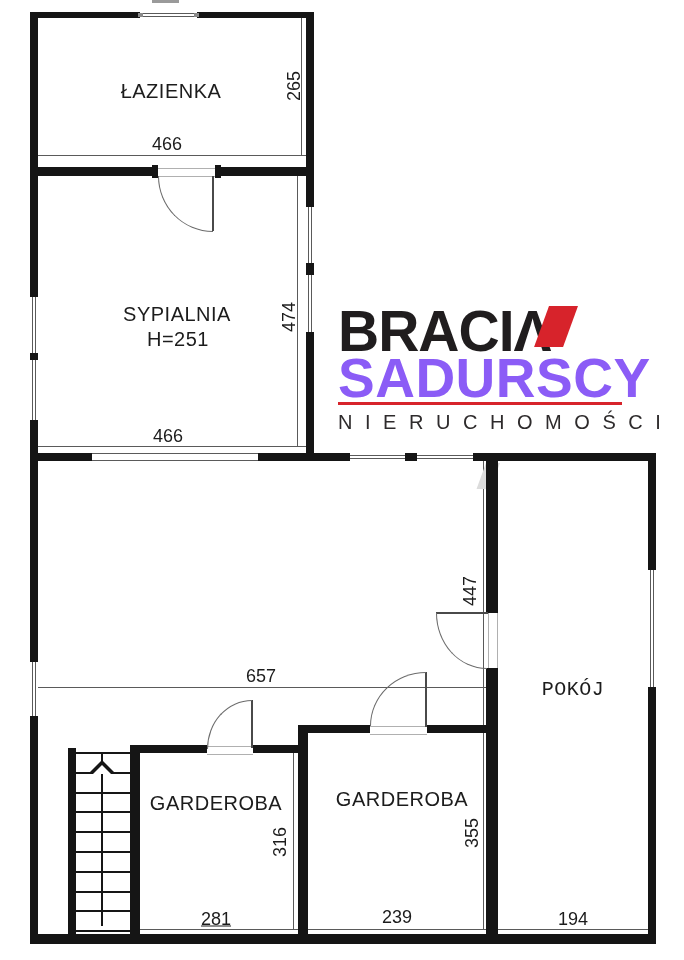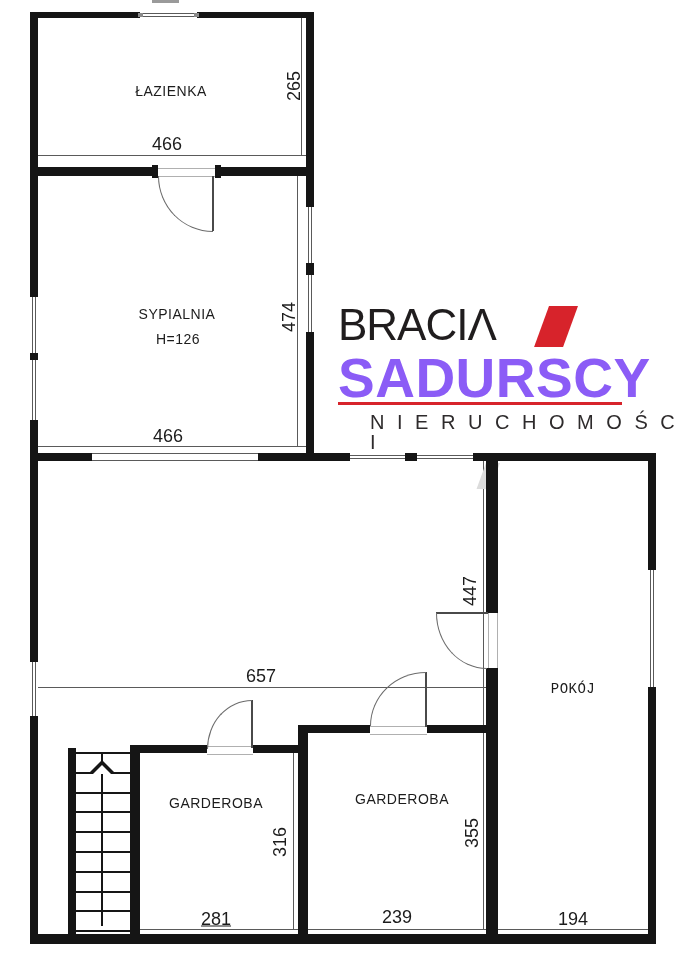--- a/index.html
+++ b/index.html
@@ -4,38 +4,38 @@
 <style>
   html,body{margin:0;padding:0;background:#fff;}
   #stage{position:relative;width:684px;height:960px;background:#fff;overflow:hidden;
          font-family:"Liberation Sans",sans-serif;color:#1a1a1a;}
   .abs{position:absolute;}
   .wall{position:absolute;background:#151515;}
   .dimline{position:absolute;background:#5a5a5a;}
   .dimtext{position:absolute;font-size:18px;color:#1c1c1c;white-space:nowrap;
            transform:translate(-50%,-50%);}
   .dimtext.vert{transform:translate(-50%,-50%) rotate(-90deg);}
-  .roomlabel{position:absolute;font-size:14px;color:#1c1c1c;letter-spacing:.5px;
+  .roomlabel{position:absolute;font-size:20px;color:#1c1c1c;letter-spacing:.5px;
              white-space:nowrap;transform:translate(-50%,-50%);}
   .winh{position:absolute;height:8px;
         background:linear-gradient(to bottom,#fff 0 2px,#5a5a5a 2px 3px,#fff 3px 5px,#5a5a5a 5px 6px,#fff 6px 8px);}
   .winh6{position:absolute;height:6px;
         background:linear-gradient(to bottom,#fff 0 1px,#5a5a5a 1px 2px,#fff 2px 4px,#5a5a5a 4px 5px,#fff 5px 6px);}
   .winv{position:absolute;width:8px;
         background:linear-gradient(to right,#fff 0 2px,#5a5a5a 2px 3px,#fff 3px 5px,#5a5a5a 5px 6px,#fff 6px 8px);}
   .sillh{position:absolute;height:7px;border-top:1px solid #b0b0b0;border-bottom:1px solid #b0b0b0;background:#fff;}
   .sillv{position:absolute;width:8px;border-left:1px solid #b0b0b0;border-right:1px solid #b0b0b0;background:#fff;}
   .leafv{position:absolute;width:2px;background:#4a4a4a;}
   .leafh{position:absolute;height:2px;background:#4a4a4a;}
   .arc{position:absolute;border:0 solid #6a6a6a;}
   .arc.bl{border-left-width:1.5px;border-bottom-width:1.5px;border-bottom-left-radius:100% 100%;}
   .arc.tl{border-left-width:1.5px;border-top-width:1.5px;border-top-left-radius:100% 100%;}
   .stairs{position:absolute;background:repeating-linear-gradient(to bottom,#161616 0 2px,transparent 2px 19.8px);}
   .tri{position:absolute;width:0;height:0;}
-  .logo-line1{position:absolute;font-weight:400;font-size:44px;letter-spacing:-1px;line-height:1;}
+  .logo-line1{position:absolute;font-weight:700;font-size:57px;letter-spacing:-1px;line-height:1;}
   .logo-line2{position:absolute;font-weight:700;font-size:55px;letter-spacing:.5px;line-height:1;}
   .logo-tag{position:absolute;font-size:20px;letter-spacing:9.5px;line-height:1;}
   .redshape{position:absolute;transform-origin:top left;transform:skewX(-20deg);}
 </style>
 </head>
 <body>
 
 <div id="stage">
 
   <div class="dimline" style="left:38px;top:155px;width:268px;height:1px;"></div>
@@ -109,21 +109,21 @@
   <div class="leafh" style="left:436px;top:612px;width:52px;"></div>
   <div class="arc bl" style="left:436px;top:613px;width:50px;height:55px;"></div>
 
   <div class="stairs" style="left:76px;top:752px;width:54px;height:180px;"></div>
   <div class="abs" style="left:101px;top:752px;width:2px;height:174px;background:#161616;"></div>
   <div class="tri" style="left:88px;top:760px;border-left:14px solid transparent;border-right:14px solid transparent;border-bottom:14px solid #161616;"></div>
   <div class="tri" style="left:93px;top:765px;border-left:9px solid transparent;border-right:9px solid transparent;border-bottom:9px solid #fff;"></div>
 
   <div class="roomlabel" style="left:171px;top:91px;">ŁAZIENKA</div>
   <div class="roomlabel" style="left:177px;top:314px;">SYPIALNIA</div>
-  <div class="roomlabel" style="left:178px;top:339px;">H=126</div>
+  <div class="roomlabel" style="left:178px;top:339px;">H=251</div>
   <div class="roomlabel" style="left:573px;top:689px;font-family:Liberation Mono, monospace;">POKÓJ</div>
   <div class="roomlabel" style="left:216px;top:803px;">GARDEROBA</div>
   <div class="roomlabel" style="left:402px;top:799px;">GARDEROBA</div>
 
   <div class="dimtext" style="left:167px;top:144px;">466</div>
   <div class="dimtext vert" style="left:294px;top:86px;">265</div>
   <div class="dimtext" style="left:168px;top:436px;">466</div>
   <div class="dimtext vert" style="left:289px;top:317px;">474</div>
   <div class="dimtext" style="left:261px;top:676px;">657</div>
   <div class="dimtext vert" style="left:470px;top:591px;">447</div>
@@ -133,16 +133,16 @@
   <div class="dimtext" style="left:397px;top:917px;">239</div>
   <div class="dimtext" style="left:573px;top:919px;">194</div>
 
   <div>
     <div class="logo-line1" style="left:338px;top:303px;color:#201d1e;">
       <span>BRACI</span><span>Λ</span>
     </div>
     <div class="redshape" style="left:549px;top:306px;width:29px;height:41px;background:#d7232b;"></div>
     <div class="logo-line2" style="left:338px;top:351px;color:#8b5cf6;">SADURSCY</div>
     <div class="abs" style="left:338px;top:402px;width:284px;height:3px;background:#d7232b;"></div>
-    <div class="logo-tag" style="left:338px;top:412px;color:#2e2b2c;letter-spacing:3.5px;margin-left:32px;">N I E R U C H O M O Ś C I</div>
+    <div class="logo-tag" style="left:338px;top:412px;color:#2e2b2c;letter-spacing:3.5px;">N I E R U C H O M O Ś C I</div>
   </div>
 
 </div>
 
 </body></html>

